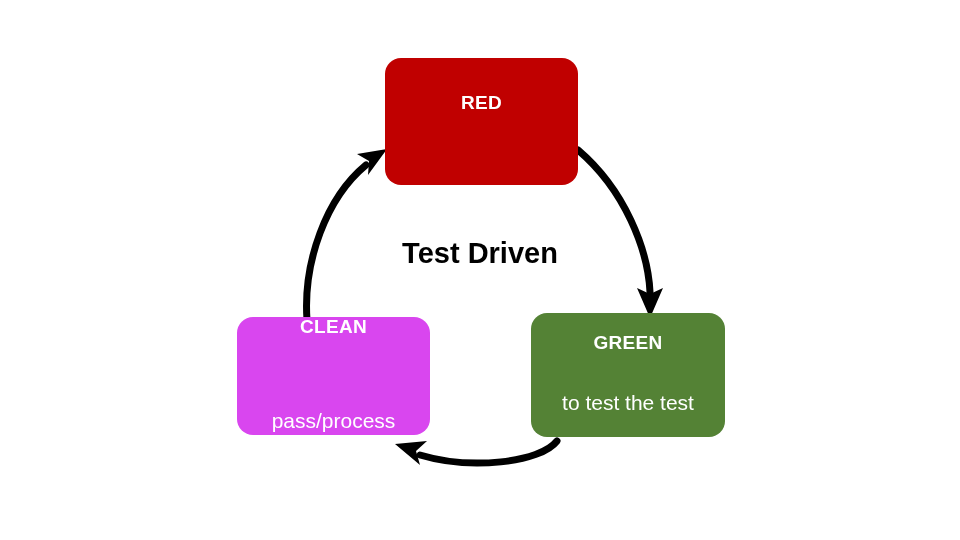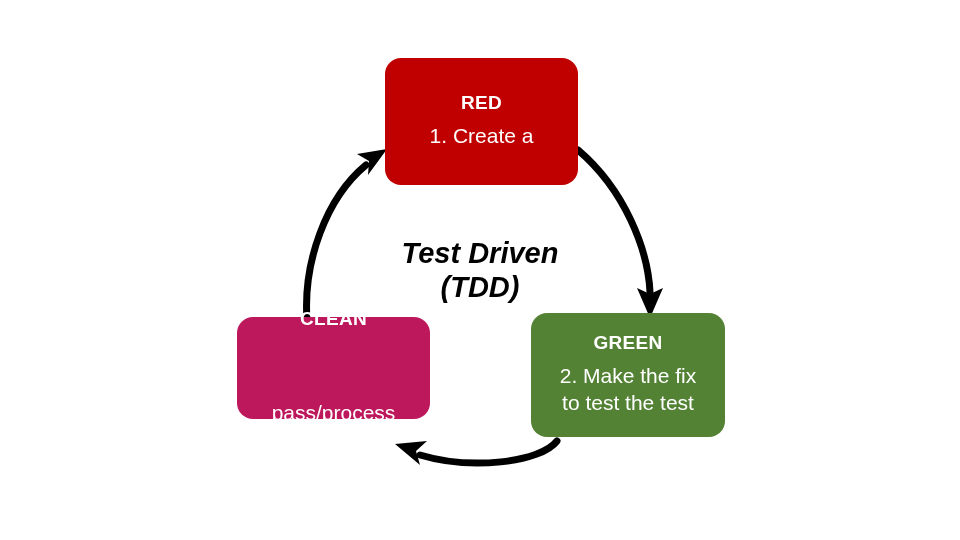--- a/index.html
+++ b/index.html
@@ -62,36 +62,35 @@
     left: 531px;
     top: 313px;
     width: 194px;
     height: 124px;
     background: #548235;
   }
   #node-blue {
     left: 237px;
     top: 317px;
     width: 193px;
-    height: 102px;
-    background: #be185d;
+    height: 118px;
+    background: #d946ef;
     gap: 35px;
   }
   #center-title {
     position: absolute;
     left: 330px;
     top: 236px;
     width: 300px;
     text-align: center;
     color: #000000;
     font-size: 29px;
     font-weight: bold;
     line-height: 1.18;
     z-index: 5;
-    font-style: italic;
   }
   .center-line {
     display: block;
   }
 </style>
 </head>
 <body>
 
 <div id="canvas">
 
@@ -109,38 +108,37 @@
 
     <g>
       <path d="M 307,320 C 303,262 326,198 366,165" fill="none" stroke="#000000" stroke-width="7" stroke-linecap="round"></path>
       <path d="M 387,149 L 368,175 L 369,161 L 357,154 Z" fill="#000000"></path>
     </g>
   </svg>
 
   <div class="node" id="node-red">
     <div class="node-title">RED</div>
     <div class="node-desc">
-      <span>1. Create a</span><br>
+      <br>
     </div>
   </div>
 
   <div class="node" id="node-green">
     <div class="node-title">GREEN</div>
     <div class="node-desc">
-      <span>2. Make the fix</span><br>
+      <br>
       <span>to test the test</span>
     </div>
   </div>
 
   <div class="node" id="node-blue">
     <div class="node-title">CLEAN</div>
     <div class="node-desc">
       <br>
       <span>pass/process</span>
     </div>
   </div>
 
   <div id="center-title">
     <span class="center-line">Test Driven</span>
-    <span class="center-line">(TDD)</span>
   </div>
 
 </div>
 
 </body></html>

